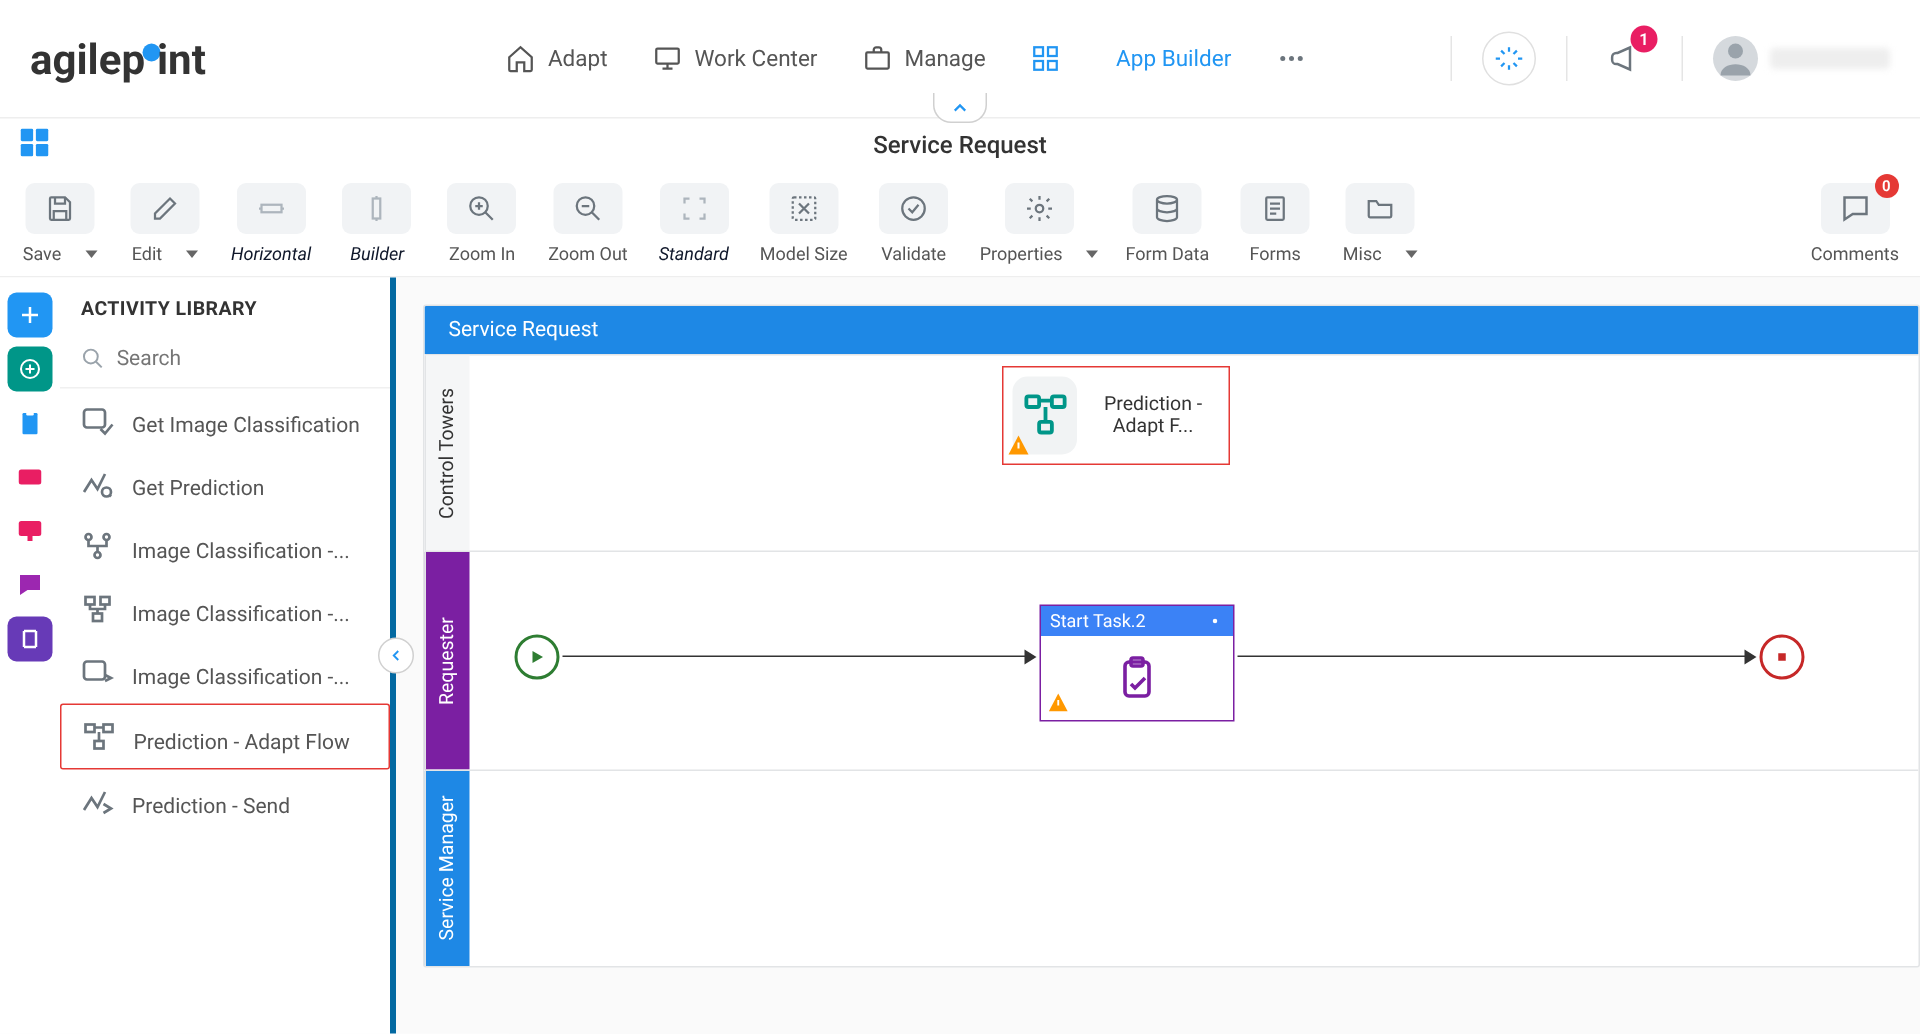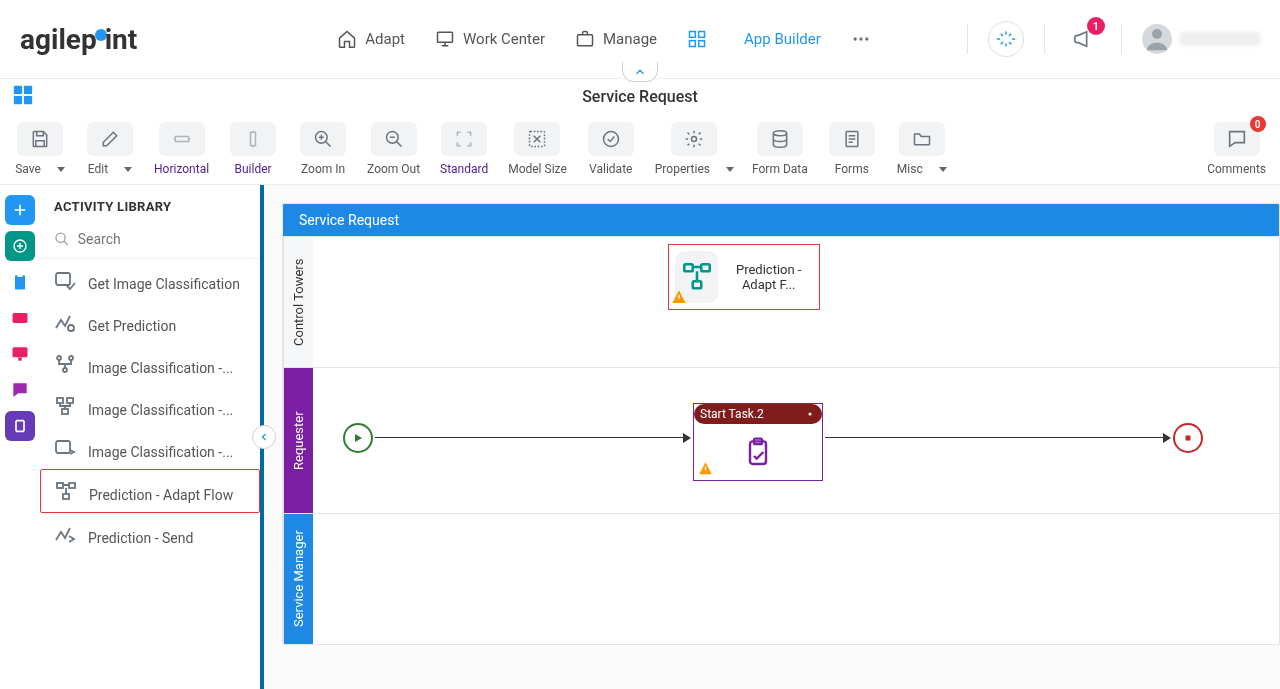--- a/index.html
+++ b/index.html
@@ -26,21 +26,21 @@
 .title-bar { height: 35px; display: flex; align-items: center; justify-content: center; font-size: 16px; font-weight: 500; position: relative; }
 .title-bar .grid-icon { position: absolute; left: 12px; color: #2196f3; cursor: pointer; }
 
 
 .toolbar { display: flex; align-items: flex-start; padding: 8px 14px 8px 14px; gap: 18px; border-bottom: 1px solid #eee; }
 .tool { display: flex; flex-direction: column; align-items: center; gap: 6px; cursor: pointer; min-width: 52px; }
 .tool .tool-ico { width: 46px; height: 34px; background: #f1f3f5; border-radius: 6px; display: flex; align-items: center; justify-content: center; color: #6c757d; }
 .tool.disabled { color: #adb5bd; }
 .tool.disabled .tool-ico { color: #adb5bd; }
 .tool-label { font-size: 12px; color: #555; display: flex; align-items: center; gap: 16px; }
-.tool.disabled .tool-label { color: #4c1d95; }
+.tool.disabled .tool-label { color: #0f172a; font-style: italic; }
 .toolbar .spacer { flex: 1; }
 .comments-ico { position: relative; }
 .comments-badge { position: absolute; top: -6px; right: -6px; background: #e53935; color: #fff; border-radius: 50%; width: 16px; height: 16px; font-size: 10px; display: flex; align-items: center; justify-content: center; font-weight: 600; }
 
 
 .main { display: flex; height: calc(689px - 65px - 35px - 79px); position: relative; }
 .siderail { width: 40px; background: #fff; display: flex; flex-direction: column; gap: 6px; padding-top: 10px; align-items: center; }
 .siderail .rail-btn { width: 30px; height: 30px; border-radius: 6px; display: flex; align-items: center; justify-content: center; cursor: pointer; }
 .siderail .rail-btn.add { background: #2196f3; color: #fff; }
 .siderail .rail-btn.ai { background: #009688; color: #fff; }
@@ -75,21 +75,21 @@
 .lane.tall .lane-body { height: 145px; }
 
 
 .activity-card { position: absolute; border: 1.5px solid #e53935; padding: 6px; width: 152px; text-align: center; display: flex; flex-direction: row; align-items: center; gap: 6px; }
 .activity-card .card-box { width: 60px; height: 52px; background: #f1f3f4; border-radius: 10px; display: flex; align-items: center; justify-content: center; position: relative; color: #009688; }
 .warn-tri { position: absolute; bottom: -2px; left: -4px; color: #ff9800; }
 .activity-card .card-label { font-size: 13px; color: #333; }
 
 
 .task-card { position: absolute; width: 130px; border: 1px solid #7b1fa2; background: #fff; }
-.task-card-header { background: #7f1d1d; color: #fff; font-size: 12px; padding: 3px 6px; display: flex; justify-content: space-between; align-items: center; border-radius: 10px; }
+.task-card-header { background: #3b82f6; color: #fff; font-size: 12px; padding: 3px 6px; display: flex; justify-content: space-between; align-items: center; }
 .task-card-body { height: 56px; display: flex; align-items: center; justify-content: center; color: #7b1fa2; position: relative; }
 .task-card-body .warn-tri { left: 4px; bottom: 4px; }
 
 
 .flow-node { position: absolute; width: 30px; height: 30px; border-radius: 50%; display: flex; align-items: center; justify-content: center; }
 .flow-node.start { border: 2px solid #2e7d32; color: #2e7d32; }
 .flow-node.end { border: 2px solid #c62828; color: #c62828; }
 .flow-line { position: absolute; height: 1.2px; background: #333; }
 .flow-arrow { position: absolute; width: 0; height: 0; border-top: 5px solid transparent; border-bottom: 5px solid transparent; border-left: 8px solid #333; }
 

